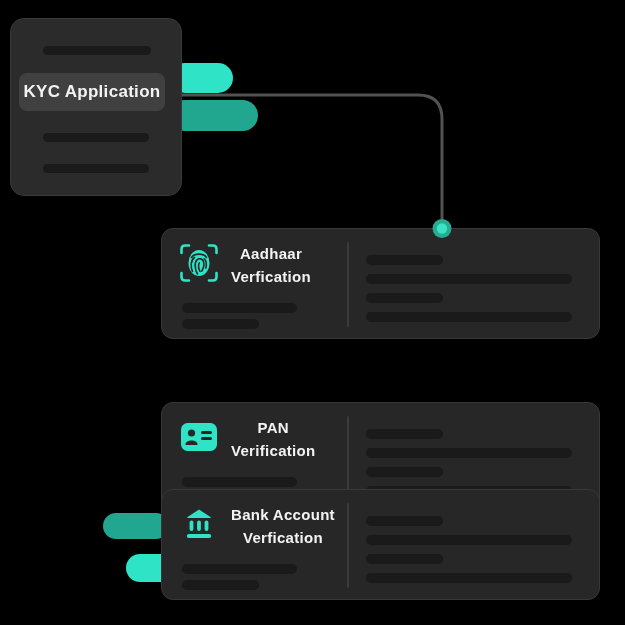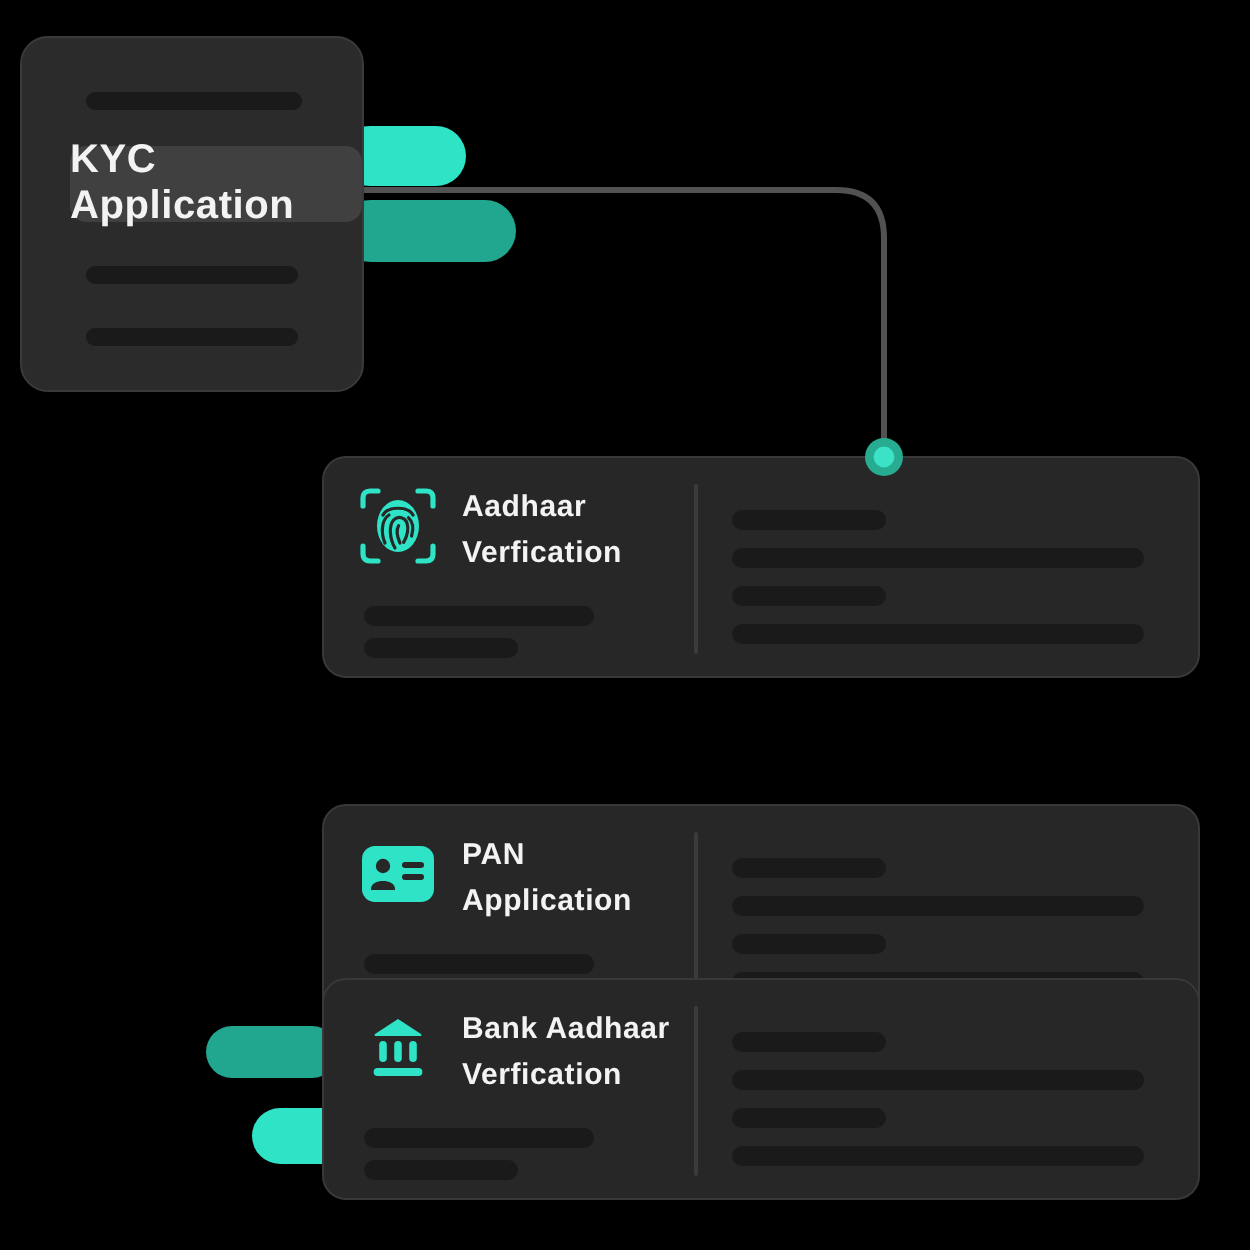--- a/index.html
+++ b/index.html
@@ -39,28 +39,28 @@
     border-radius:12px;z-index:2;
   }
   .source-card{
     left:10px;top:18px;width:172px;height:178px;
     background:var(--src-bg);border:1px solid var(--src-border);
     border-radius:14px;z-index:4;
   }
   .skel{position:absolute;background:var(--skel);border-radius:5px;}
 
   .chip{
-    position:absolute;left:24px;top:54px;width:146px;height:38px;
+    position:absolute;left:8px;top:54px;width:146px;height:38px;
     background:var(--chip-bg);border-radius:8px;
     display:flex;align-items:center;justify-content:center;
-    color:var(--text);font-size:20px;font-weight:600;letter-spacing:.3px;
+    color:var(--text);font-size:17px;font-weight:600;letter-spacing:.3px;
     cursor:default;
   }
 
-  .step-card{left:161px;width:439px;height:111px;}
+  .step-card{left:161px;width:439px;height:111px;text-align:center;}
   .step-card.s0{top:228px;}
   .step-card.s1{top:358px;margin-top:44px;}
   .step-card.s2{top:489px;}
 
   .icon-box{
     position:absolute;left:17px;top:14px;width:40px;height:40px;
     display:flex;align-items:center;justify-content:center;
   }
   .step-title{
     position:absolute;left:69px;top:13px;
@@ -142,21 +142,21 @@
       <svg width="36" height="28" viewBox="0 0 36 28">
         <rect class="i-teal" x="0" y="0" width="36" height="28" rx="6.5"></rect>
         <circle class="i-dark" cx="10.5" cy="10" r="3.6"></circle>
         <path class="i-dark" d="M4.5,21.5 C4.5,16.2 16.5,16.2 16.5,21.5 L16.5,22 L4.5,22 Z"></path>
         <rect class="i-dark" x="20" y="8" width="11" height="3" rx="1.5"></rect>
         <rect class="i-dark" x="20" y="14" width="11" height="3" rx="1.5"></rect>
       </svg>
     </div>
     <div class="step-title">
       <span>PAN</span><br>
-      <span>Application</span>
+      <span>Verification</span>
     </div>
     <div class="skel lskel1"></div>
     <div class="skel lskel2"></div>
     <div class="v-divider"></div>
     <div class="skel rskel short r1"></div>
     <div class="skel rskel long r2"></div>
     <div class="skel rskel short r3"></div>
     <div class="skel rskel long r4"></div>
   </div>
 
@@ -164,21 +164,21 @@
     <div class="icon-box">
       <svg width="26" height="30" viewBox="0 0 26 30">
         <path class="i-teal" d="M13,0.5 L24.5,8 Q25,8.5 24.5,9 L1.5,9 Q1,8.5 1.5,8 Z"></path>
         <rect class="i-teal" x="3.6" y="11.5" width="3.8" height="10.5" rx="1.9"></rect>
         <rect class="i-teal" x="11.1" y="11.5" width="3.8" height="10.5" rx="1.9"></rect>
         <rect class="i-teal" x="18.6" y="11.5" width="3.8" height="10.5" rx="1.9"></rect>
         <rect class="i-teal" x="0.8" y="25" width="24.4" height="4" rx="2"></rect>
       </svg>
     </div>
     <div class="step-title">
-      <span>Bank Aadhaar</span><br>
+      <span>Bank Account</span><br>
       <span>Verfication</span>
     </div>
     <div class="skel lskel1"></div>
     <div class="skel lskel2"></div>
     <div class="v-divider"></div>
     <div class="skel rskel short r1"></div>
     <div class="skel rskel long r2"></div>
     <div class="skel rskel short r3"></div>
     <div class="skel rskel long r4"></div>
   </div>

